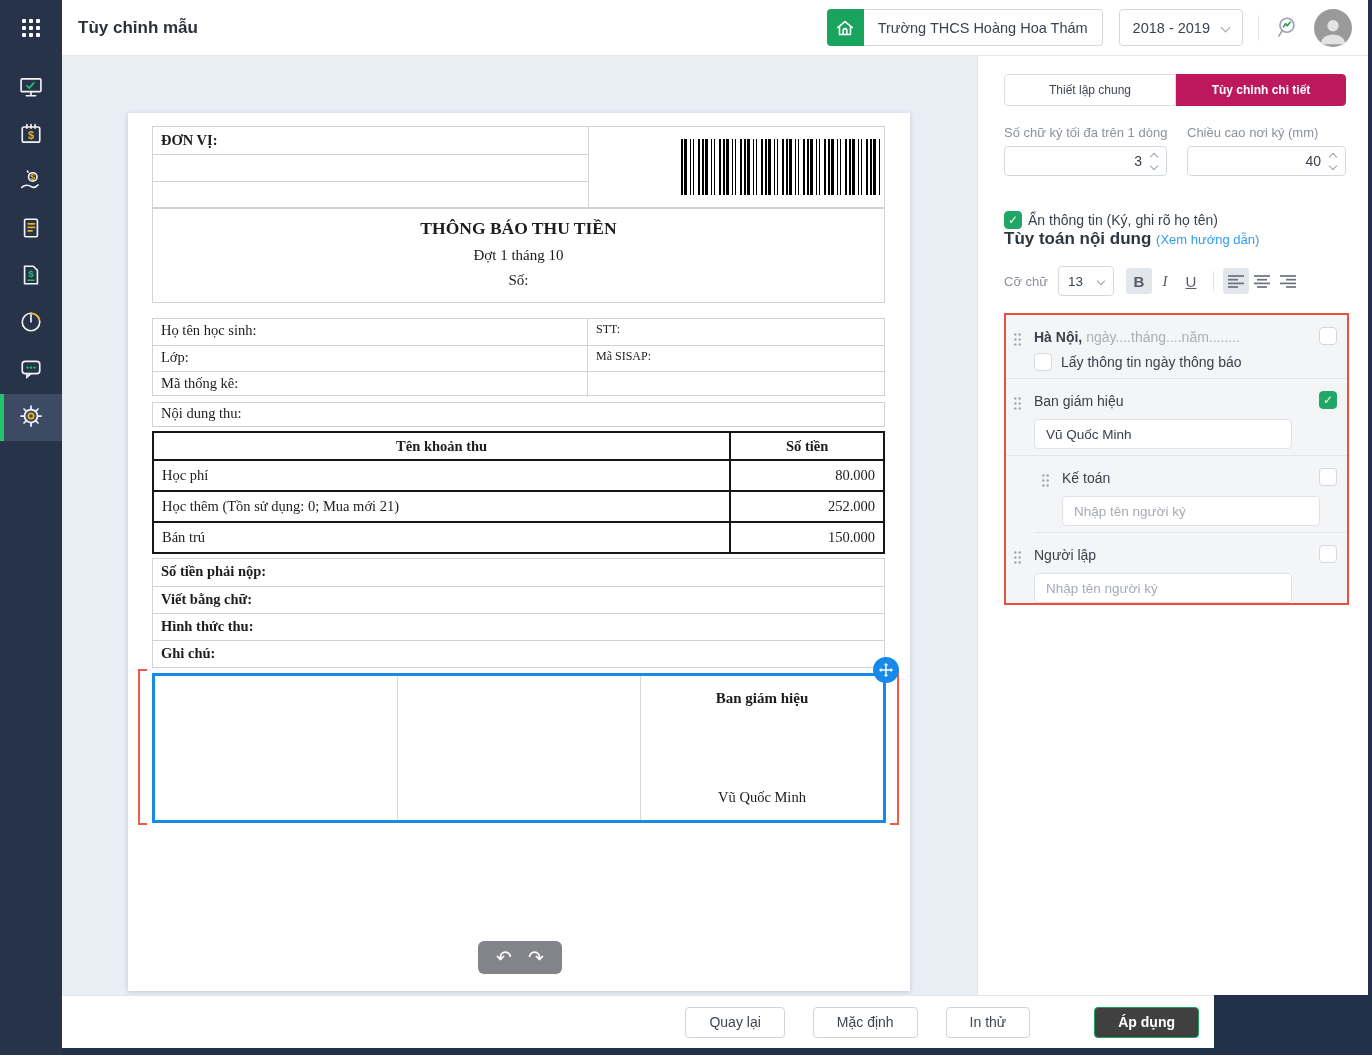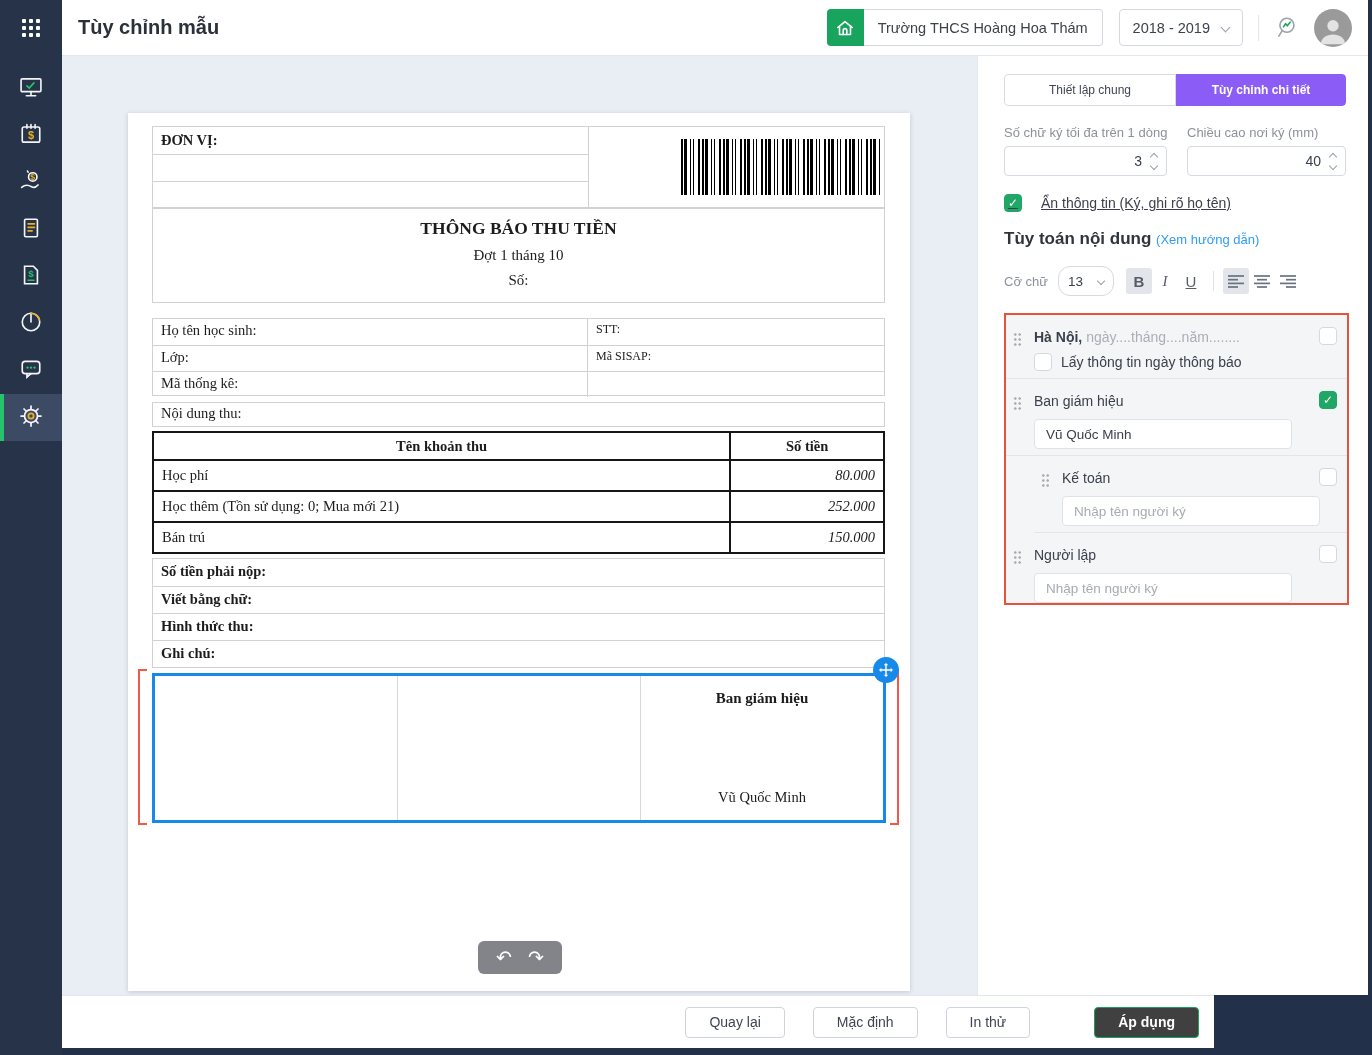--- a/index.html
+++ b/index.html
@@ -12,21 +12,21 @@
   .apps-btn { height:56px; display:flex; align-items:center; justify-content:center; cursor:pointer; }
   .grid-icon { width:19px; height:19px; display:grid; grid-template-columns:repeat(3,1fr); grid-template-rows:repeat(3,1fr); gap:2.5px; }
   .grid-icon i { background:#fff; border-radius:1px; }
   .side-nav { padding-top:9px; }
   .side-item { height:47px; display:flex; align-items:center; justify-content:center; position:relative; cursor:pointer; }
   .side-item.active { background:#3d4a63; }
   .side-item.active::before { content:''; position:absolute; left:0; top:0; bottom:0; width:4px; background:#25c36b; }
 
   
   .header { position:absolute; left:62px; top:0; width:1306px; height:56px; background:#fff; border-bottom:1px solid #e2e7ee; display:flex; align-items:center; z-index:4; }
-  .page-title { margin-left:16px; font-size:20px; font-weight:700; color:#2b313b; }
+  .page-title { margin-left:16px; font-size:17px; font-weight:700; color:#2b313b; }
   .hdr-right { margin-left:auto; display:flex; align-items:center; margin-right:16px; }
   .school-btn { display:flex; cursor:pointer; }
   .home-ico { width:37px; height:37px; background:#18a45c; border-radius:4px 0 0 4px; display:flex; align-items:center; justify-content:center; }
   .school-name { height:37px; border:1px solid #d4d9e0; border-left:none; border-radius:0 4px 4px 0; display:flex; align-items:center; padding:0 14px; font-size:14.5px; color:#3c434d; background:#fff; }
   .year-select { margin-left:16px; height:37px; border:1px solid #d4d9e0; border-radius:4px; padding:0 13px; display:flex; align-items:center; gap:12px; font-size:14.5px; color:#3c434d; cursor:pointer; background:#fff; }
   .hdr-divider { width:1px; height:26px; background:#e3e6eb; margin:0 15px; }
   .analyze-btn { width:28px; height:28px; display:flex; align-items:center; justify-content:center; cursor:pointer; }
   .avatar { width:38px; height:38px; border-radius:50%; margin-left:12px; background:#9a9a9a; overflow:hidden; cursor:pointer; display:flex; align-items:flex-end; justify-content:center; }
 
   
@@ -58,21 +58,21 @@
   .doc-info .row + .row { border-top:1px solid #d2d2d2; }
 
   .doc-content-row { left:24px; top:289px; width:733px; height:25px; border:1px solid #d2d2d2; padding:2px 0 0 8px; font-size:14.5px; }
 
   .fee-table { left:24px; top:318px; width:733px; border-collapse:collapse; }
   .fee-table th, .fee-table td { border:2px solid #161616; font-size:14.5px; }
   .fee-table th { height:28px; font-weight:700; text-align:center; }
   .fee-table td { height:31px; }
   .fee-table td.name { padding-left:8px; width:579px; }
   .fee-table td.amt, .fee-table th.amt { width:154px; }
-  .fee-table td.amt { text-align:right; padding-right:8px;font-style:italic; }
+  .fee-table td.amt { text-align:right; padding-right:8px; }
 
   .doc-sums { left:24px; top:445px; width:733px; border:1px solid #d2d2d2; }
   .doc-sums .srow { height:27px; padding:4px 0 0 8px; font-weight:700; font-size:14.5px; }
   .doc-sums .srow + .srow { border-top:1px solid #d2d2d2; }
 
   .sig-box { left:24px; top:560px; width:734px; height:150px; border:3px solid #1789e8; background:#fff; display:flex; cursor:move; }
   .sig-col { flex:1; border-right:1px solid #d8d8d8; display:flex; flex-direction:column; align-items:center; }
   .sig-col:last-child { border-right:none; }
   .sig-title { font-weight:700; font-size:15px; margin-top:14px; }
   .sig-name { font-size:14.5px; margin-top:auto; margin-bottom:14px; }
@@ -83,39 +83,39 @@
 
   .undo-bar { left:350px; top:828px; width:84px; height:33px; background:#828489; border-radius:6px; display:flex; align-items:center; justify-content:center; gap:16px; }
   .undo-bar span { color:#fff; font-size:19px; line-height:1; cursor:pointer; font-family:"DejaVu Sans",sans-serif; }
 
   
   .panel { position:absolute; left:977px; top:56px; width:391px; height:939px; background:#fff; border-left:1px solid #e4e8ee; z-index:2; }
   .panel .abs { position:absolute; }
   .tabs { left:26px; top:18px; width:342px; height:32px; display:flex; border-radius:4px; overflow:hidden; }
   .tab { flex:1; display:flex; align-items:center; justify-content:center; font-size:12px; cursor:pointer; }
   .tab.inactive { border:1px solid #d6dbe2; border-radius:4px 0 0 4px; color:#3f4652; background:#fff; }
-  .tab.active { background:#8b5cf6; color:#fff; font-weight:700; border-radius:0 4px 4px 0; }
+  .tab.active { background:#be185d; color:#fff; font-weight:700; border-radius:0 4px 4px 0; }
 
   .fld-label { font-size:13px; color:#8c919b; }
   .num-input { height:30px; border:1px solid #d5dae2; border-radius:4px; background:#fff; display:flex; align-items:center; }
   .num-input input { flex:1; border:none; outline:none; text-align:right; font-size:14px; color:#3a414c; width:50px; background:transparent; font-family:inherit; }
   .stepper { width:24px; display:flex; flex-direction:column; align-items:center; gap:3px; cursor:pointer; }
   .stepper .chv { width:6px; height:6px; }
 
   .checkbox { width:18px; height:18px; border-radius:4px; border:1px solid #d5d9df; background:#fff; display:inline-flex; align-items:center; justify-content:center; cursor:pointer; flex:none; }
   .checkbox.checked { background:#20a766; border-color:#20a766; }
   .checkbox.checked::after { content:'✓'; color:#fff; font-size:12px; font-weight:700; line-height:1; }
 
-  .chk-row { left:26px; top:138px; display:flex; align-items:center; gap:19px; font-size:14px; color:#3a414c;text-decoration:underline; }
+  .chk-row { left:26px; top:155px; display:flex; align-items:center; gap:6px; font-size:14px; color:#3a414c; }
 
   .content-heading { left:26px; top:173px; font-size:17px; font-weight:700; color:#2f353d; }
   .content-heading a { font-size:13px; font-weight:400; color:#2e9cf4; text-decoration:none; cursor:pointer; }
 
   .fmt-toolbar { left:26px; top:210px; height:30px; display:flex; align-items:center; }
-  .fs-select { width:56px; height:30px; border:1px solid #d5dae2; border-radius:12px; display:flex; align-items:center; justify-content:space-between; padding:0 9px; font-size:13.5px; color:#3a414c; cursor:pointer; margin-left:10px; }
+  .fs-select { width:56px; height:30px; border:1px solid #d5dae2; border-radius:4px; display:flex; align-items:center; justify-content:space-between; padding:0 9px; font-size:13.5px; color:#3a414c; cursor:pointer; margin-left:10px; }
   .fmt-btn { width:26px; height:26px; display:flex; align-items:center; justify-content:center; border-radius:3px; font-size:15px; color:#555c66; cursor:pointer; }
   .fmt-btn.on { background:#e2e5ea; }
   .fmt-btn.b { font-weight:700; }
   .fmt-btn.i { font-style:italic; font-family:"Liberation Serif",serif; }
   .fmt-btn.u { text-decoration:underline; }
   .tb-div { width:1px; height:20px; background:#dfe3e8; margin:0 9px; }
 
   .sign-panel { left:26px; top:257px; width:345px; height:292px; border:2px solid #e8513c; background:#f4f5f7; }
   .srow2 { position:relative; border-bottom:1px solid #e3e5e9; }
   .srow2:last-child { border-bottom:none; }

